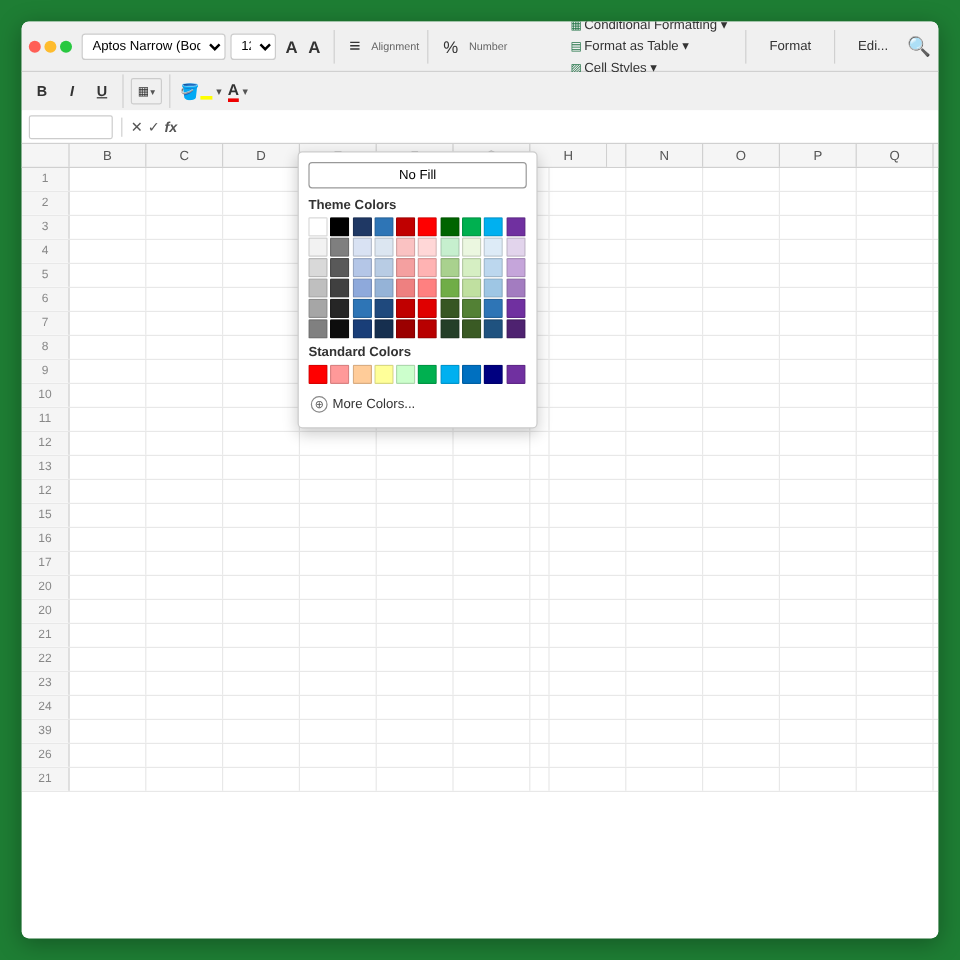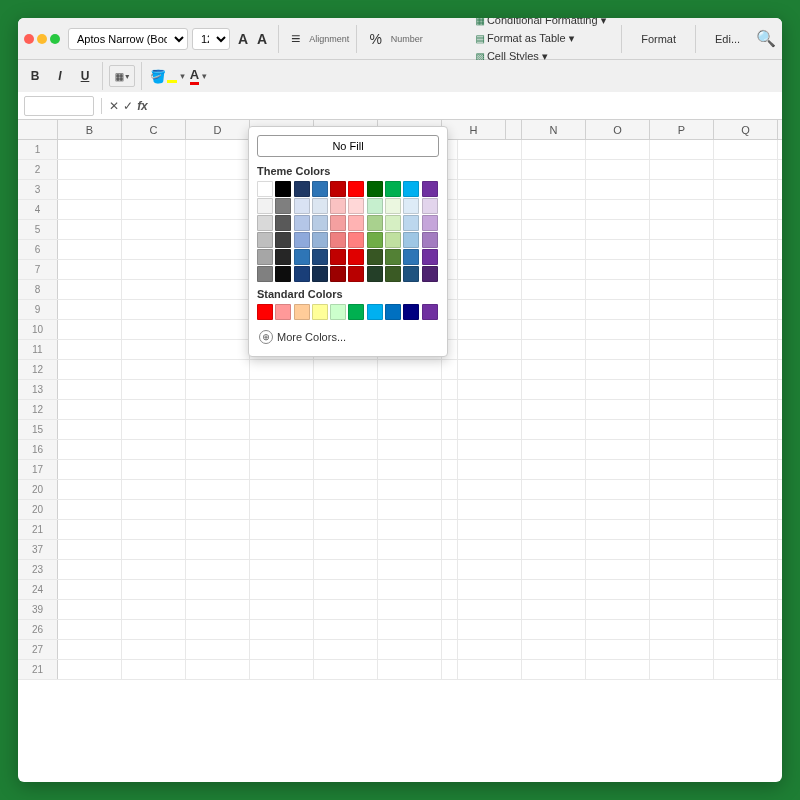--- a/index.html
+++ b/index.html
@@ -780,21 +780,21 @@
           <div class="grid-cell"></div>
           <div class="grid-cell" style="min-width: 16px;"></div>
           <div class="grid-cell"></div>
           <div class="grid-cell"></div>
           <div class="grid-cell"></div>
           <div class="grid-cell"></div>
           <div class="grid-cell"></div>
           <div class="grid-cell"></div>
         </div>
         <div class="grid-row">
-          <div class="row-num">37</div>
+          <div class="row-num">22</div>
           <div class="grid-cell"></div>
           <div class="grid-cell"></div>
           <div class="grid-cell"></div>
           <div class="grid-cell"></div>
           <div class="grid-cell"></div>
           <div class="grid-cell"></div>
           <div class="grid-cell" style="min-width: 16px;"></div>
           <div class="grid-cell"></div>
           <div class="grid-cell"></div>
           <div class="grid-cell"></div>
@@ -845,36 +845,20 @@
           <div class="grid-cell" style="min-width: 16px;"></div>
           <div class="grid-cell"></div>
           <div class="grid-cell"></div>
           <div class="grid-cell"></div>
           <div class="grid-cell"></div>
           <div class="grid-cell"></div>
           <div class="grid-cell"></div>
         </div>
         <div class="grid-row">
           <div class="row-num">26</div>
-          <div class="grid-cell"></div>
-          <div class="grid-cell"></div>
-          <div class="grid-cell"></div>
-          <div class="grid-cell"></div>
-          <div class="grid-cell"></div>
-          <div class="grid-cell"></div>
-          <div class="grid-cell" style="min-width: 16px;"></div>
-          <div class="grid-cell"></div>
-          <div class="grid-cell"></div>
-          <div class="grid-cell"></div>
-          <div class="grid-cell"></div>
-          <div class="grid-cell"></div>
-          <div class="grid-cell"></div>
-        </div>
-        <div class="grid-row">
-          <div class="row-num">27</div>
           <div class="grid-cell"></div>
           <div class="grid-cell"></div>
           <div class="grid-cell"></div>
           <div class="grid-cell"></div>
           <div class="grid-cell"></div>
           <div class="grid-cell"></div>
           <div class="grid-cell" style="min-width: 16px;"></div>
           <div class="grid-cell"></div>
           <div class="grid-cell"></div>
           <div class="grid-cell"></div>

